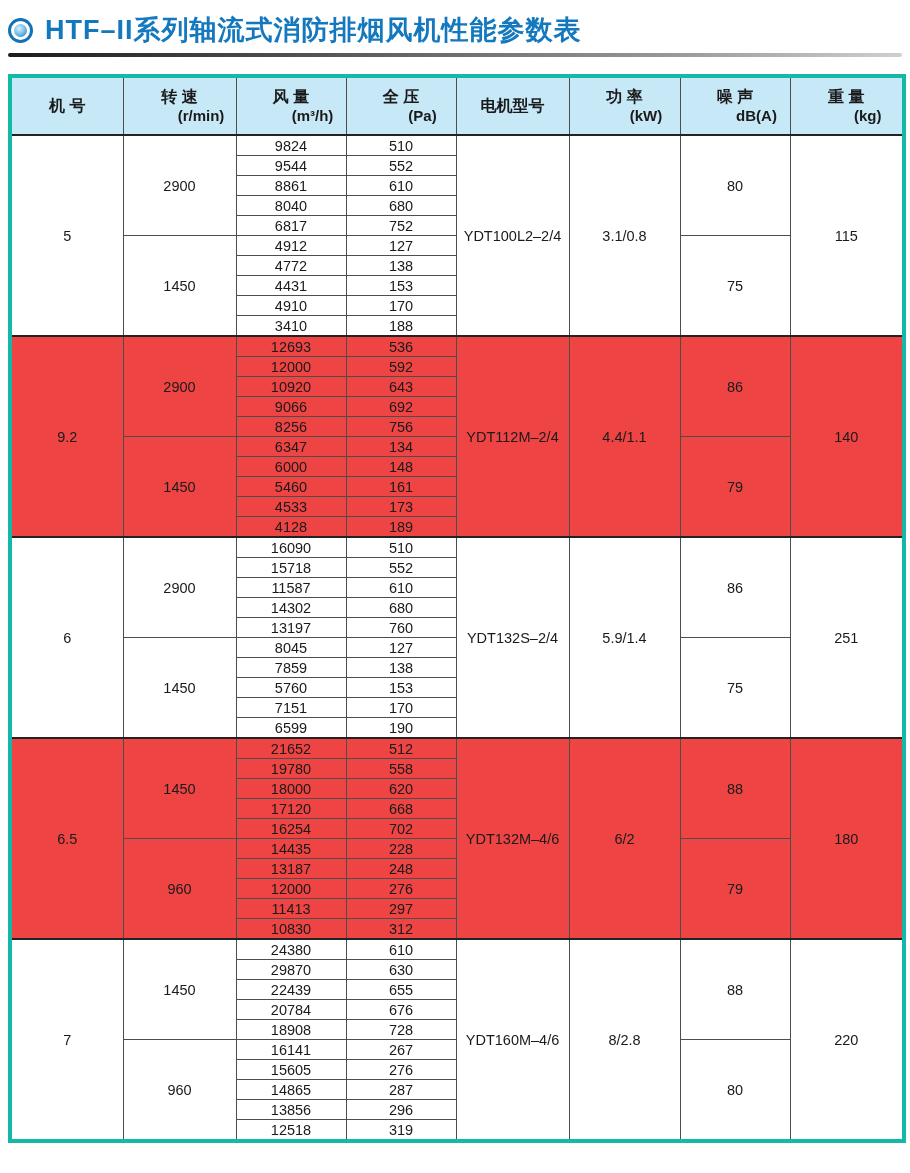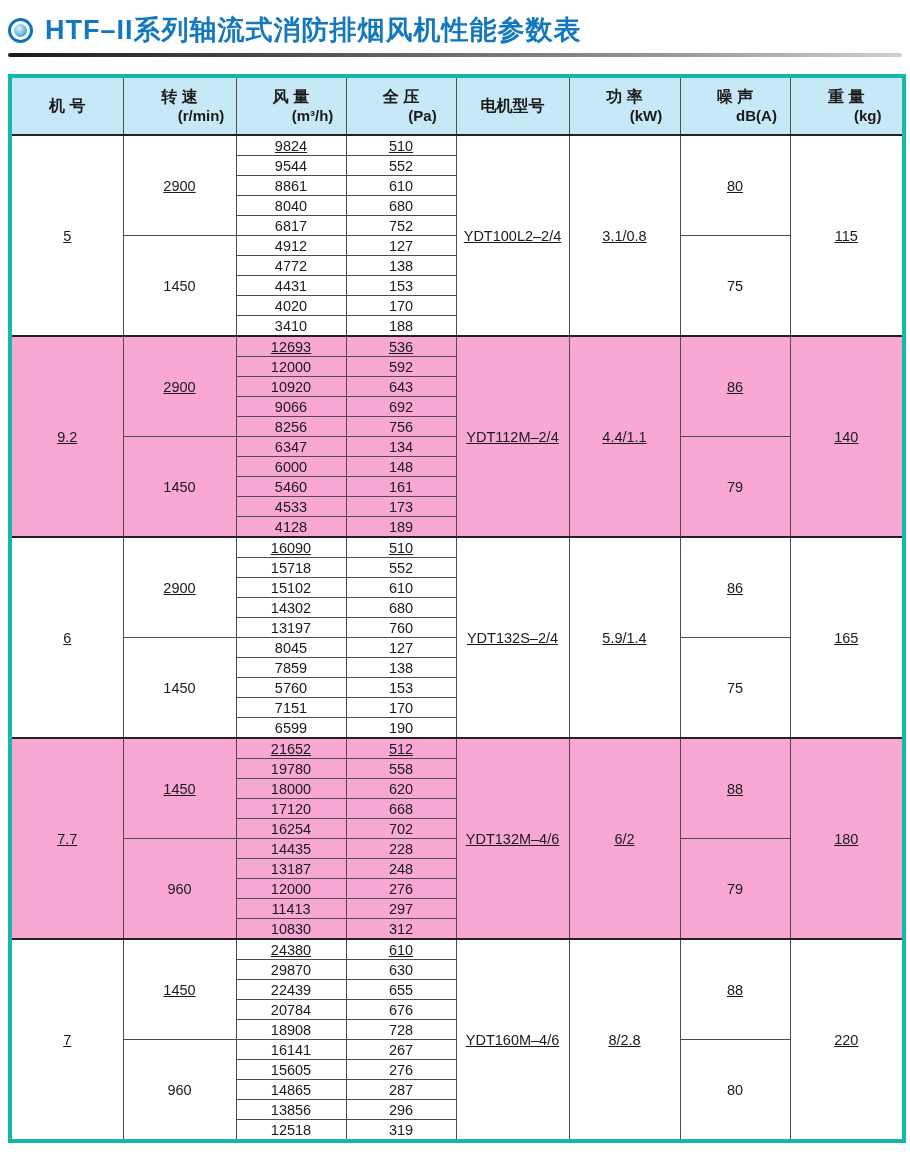--- a/index.html
+++ b/index.html
@@ -79,26 +79,25 @@
     font-size: 15px;
     font-weight: bold;
     margin-left: 43px;
   }
   .spec tbody td {
     height: 19px;
     font-size: 14.5px;
     background: #ffffff;
   }
   .spec tbody tr.shaded td {
-    background: #f9a8d4;
+    background: #ef4444;
     margin-left: 8px;
   }
   .spec tbody tr.group-start td {
     border-top: 2px solid #222222;
-    text-decoration: underline;
   }
 </style>
 </head>
 <body>
 
 <div class="page">
 
   <div class="title-bar">
     <span class="title-icon">
       <span class="inner"></span>
@@ -188,21 +187,21 @@
         </tr>
         <tr>
           <td>4772</td>
           <td>138</td>
         </tr>
         <tr>
           <td>4431</td>
           <td>153</td>
         </tr>
         <tr>
-          <td>4020</td>
+          <td>4910</td>
           <td>170</td>
         </tr>
         <tr>
           <td>3410</td>
           <td>188</td>
         </tr>
         <tr class="shaded group-start">
           <td rowspan="10">9.2</td>
           <td rowspan="5">2900</td>
           <td>12693</td>
@@ -251,28 +250,28 @@
           <td>189</td>
         </tr>
         <tr class="group-start">
           <td rowspan="10">6</td>
           <td rowspan="5">2900</td>
           <td>16090</td>
           <td>510</td>
           <td rowspan="10">YDT132S–2/4</td>
           <td rowspan="10">5.9/1.4</td>
           <td rowspan="5">86</td>
-          <td rowspan="10">165</td>
+          <td rowspan="10">251</td>
         </tr>
         <tr>
           <td>15718</td>
           <td>552</td>
         </tr>
         <tr>
-          <td>15102</td>
+          <td>11587</td>
           <td>610</td>
         </tr>
         <tr>
           <td>14302</td>
           <td>680</td>
         </tr>
         <tr>
           <td>13197</td>
           <td>760</td>
         </tr>
@@ -292,21 +291,21 @@
         </tr>
         <tr>
           <td>7151</td>
           <td>170</td>
         </tr>
         <tr>
           <td>6599</td>
           <td>190</td>
         </tr>
         <tr class="shaded group-start">
-          <td rowspan="10">7.7</td>
+          <td rowspan="10">6.5</td>
           <td rowspan="5">1450</td>
           <td>21652</td>
           <td>512</td>
           <td rowspan="10">YDT132M–4/6</td>
           <td rowspan="10">6/2</td>
           <td rowspan="5">88</td>
           <td rowspan="10">180</td>
         </tr>
         <tr class="shaded">
           <td>19780</td>

